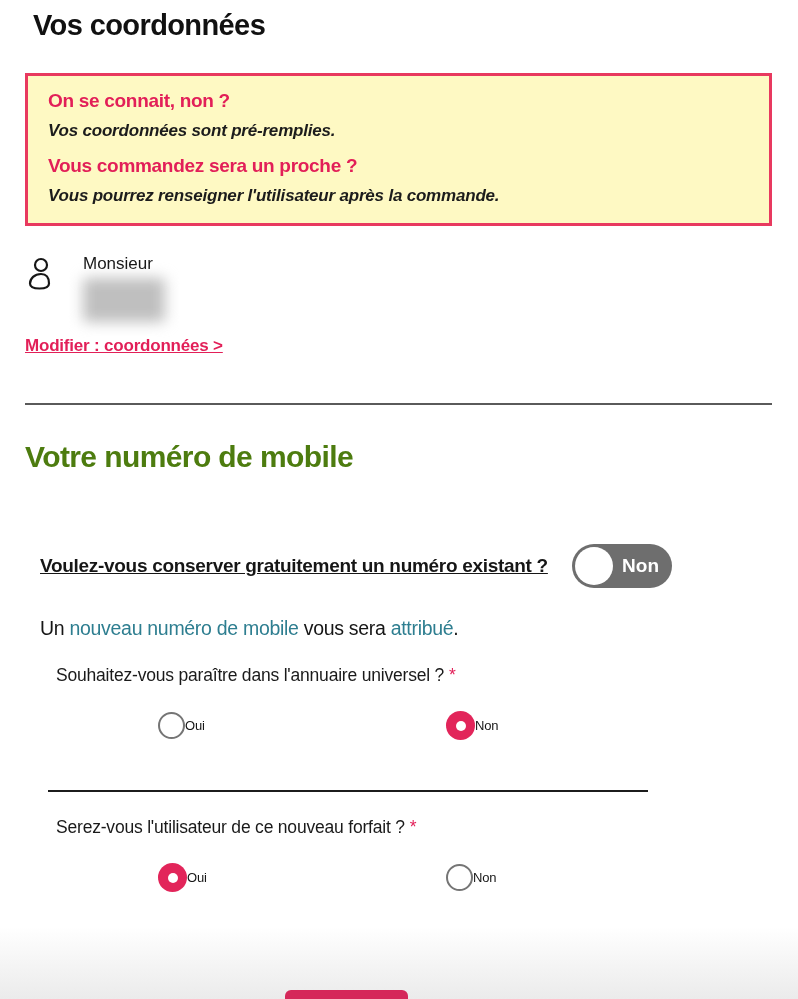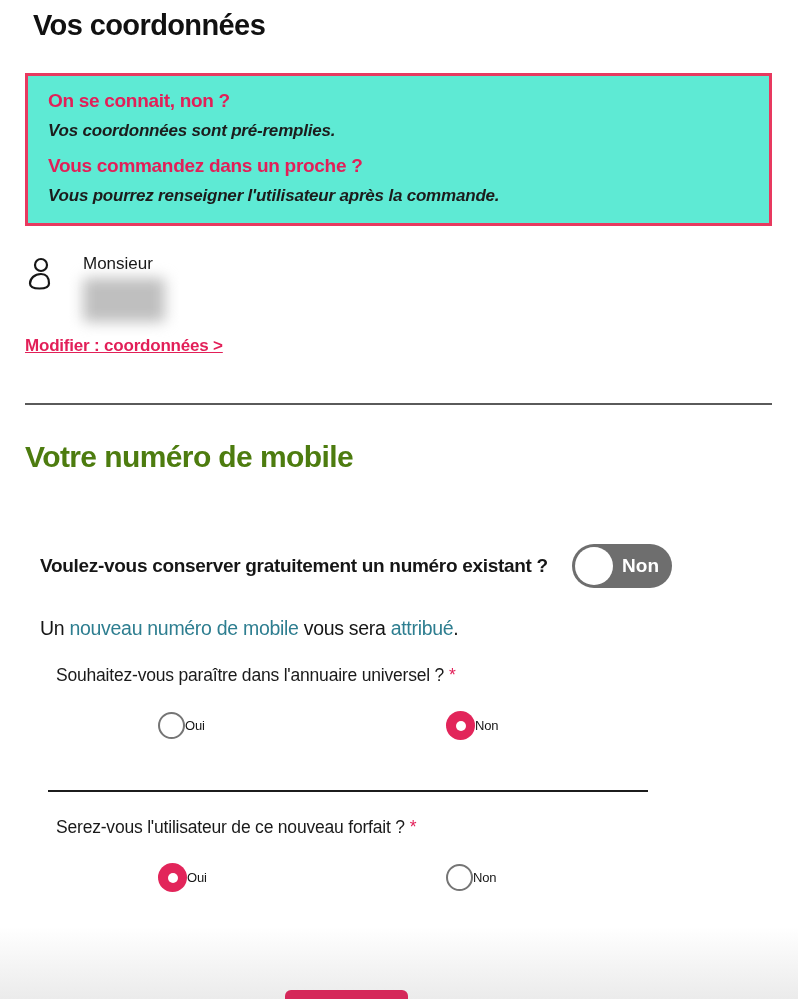--- a/index.html
+++ b/index.html
@@ -11,21 +11,21 @@
   }
   .page-title {
     font-size: 29px; font-weight: bold; letter-spacing: -0.6px;
     margin: 8px; padding: 1px 0 0 25px; color: #111;
   }
   
   .info-box {
     margin: 31px 26px 0 25px;
     border: 3px solid #e8395f;
     padding: 13px 20px 15px 20px;
-    background: #5eead4;
+    background: #fef9c3;
   }
   .info-box h2 {
     color: #e21f58; font-size: 19px; line-height: 23px;
     margin: 0 0 6px 0; letter-spacing: -0.3px;
   }
   .info-box p {
     margin: 0; font-size: 17px; line-height: 25px; font-weight: bold;
     letter-spacing: -0.2px; color: #1c1c1c; font-style: italic;
   }
   .info-box .block2 { margin-top: 11px; }
@@ -45,20 +45,21 @@
   }
   .divider-1 { margin: 47px 26px 0 25px; border: none; border-top: 2px solid #5a5a5a; height: 0; }
   .section-title-2 {
     font-size: 30px; font-weight: bold; letter-spacing: -0.6px;
     margin: 35px 0 0 25px; color: #4d7c0f;
   }
   
   .toggle-row {
     display: flex; align-items: center; justify-content: space-between;
     margin: 70px 126px 0 40px;
+    text-decoration: underline;
   }
   .toggle-question { font-size: 19px; font-weight: bold; letter-spacing: -0.3px; max-width: 510px; }
   .toggle {
     position: relative; width: 100px; height: 44px; flex: none;
     background: #6e6e6e; border-radius: 22px; cursor: pointer;
   }
   .toggle-knob {
     position: absolute; left: 3px; top: 3px; width: 38px; height: 38px;
     background: #ffffff; border-radius: 50%;
   }
@@ -102,21 +103,21 @@
 </head>
 <body>
 
 
 
 <h1 class="page-title">Vos coordonnées</h1>
 
 <div class="info-box">
   <h2>On se connait, non ?</h2>
   <p>Vos coordonnées sont pré-remplies.</p>
-  <h2 class="block2">Vous commandez dans un proche ?</h2>
+  <h2 class="block2">Vous commandez sera un proche ?</h2>
   <p>Vous pourrez renseigner l'utilisateur après la commande.</p>
 </div>
 
 <div class="contact-row">
   <span class="user-icon">
     <svg width="30" height="38" viewBox="0 0 30 38" fill="none">
       <circle cx="16" cy="8" r="6" stroke="#161616" stroke-width="2.2"></circle>
       <path d="M16 17 C9.5 17 5 21.5 5 26.5 C5 30.5 9 31.5 14.5 31.5 C20 31.5 24 30.2 24 26.5 C24 21.5 22.5 17 16 17 Z" stroke="#161616" stroke-width="2.2" fill="none"></path>
     </svg>
   </span>

